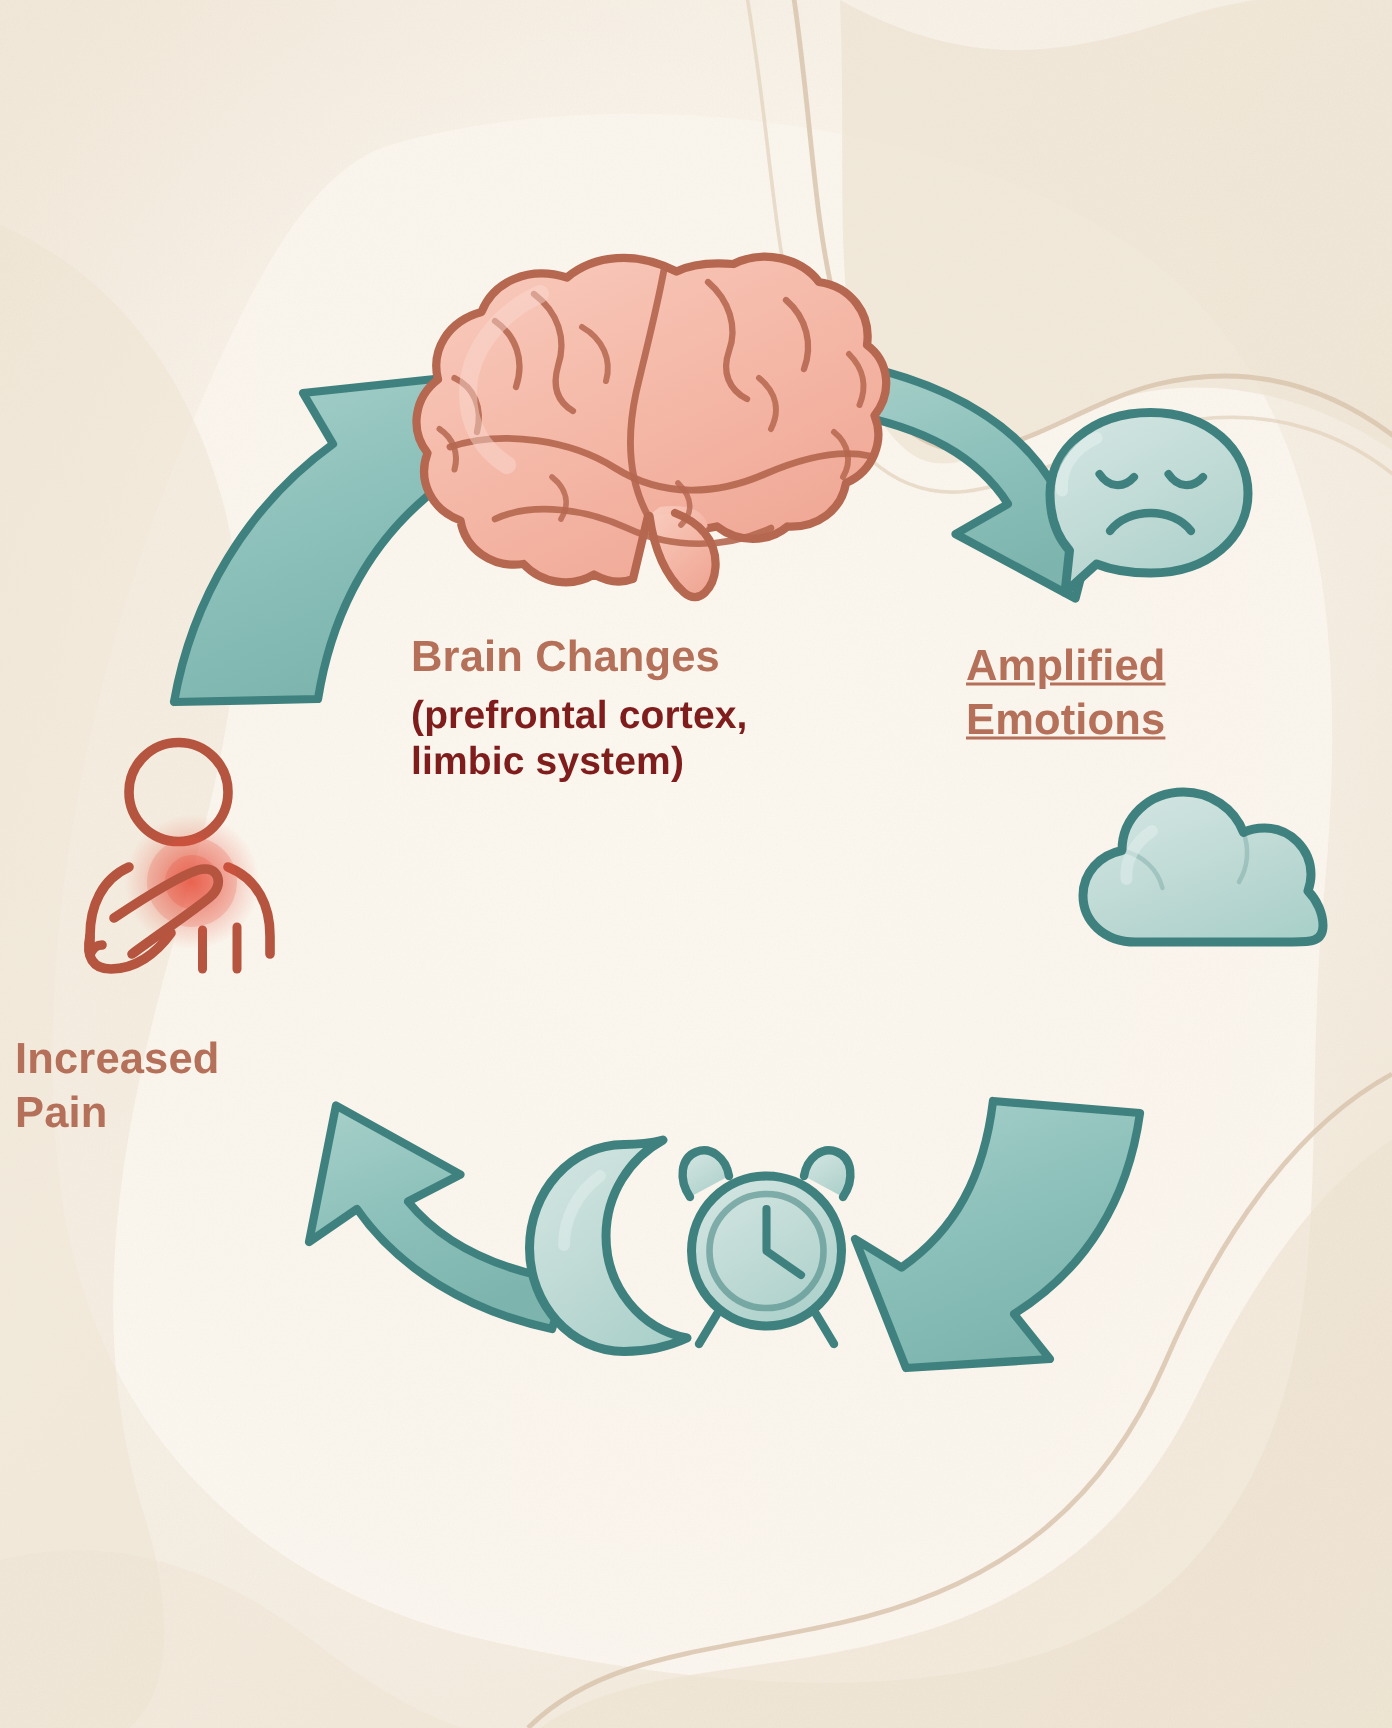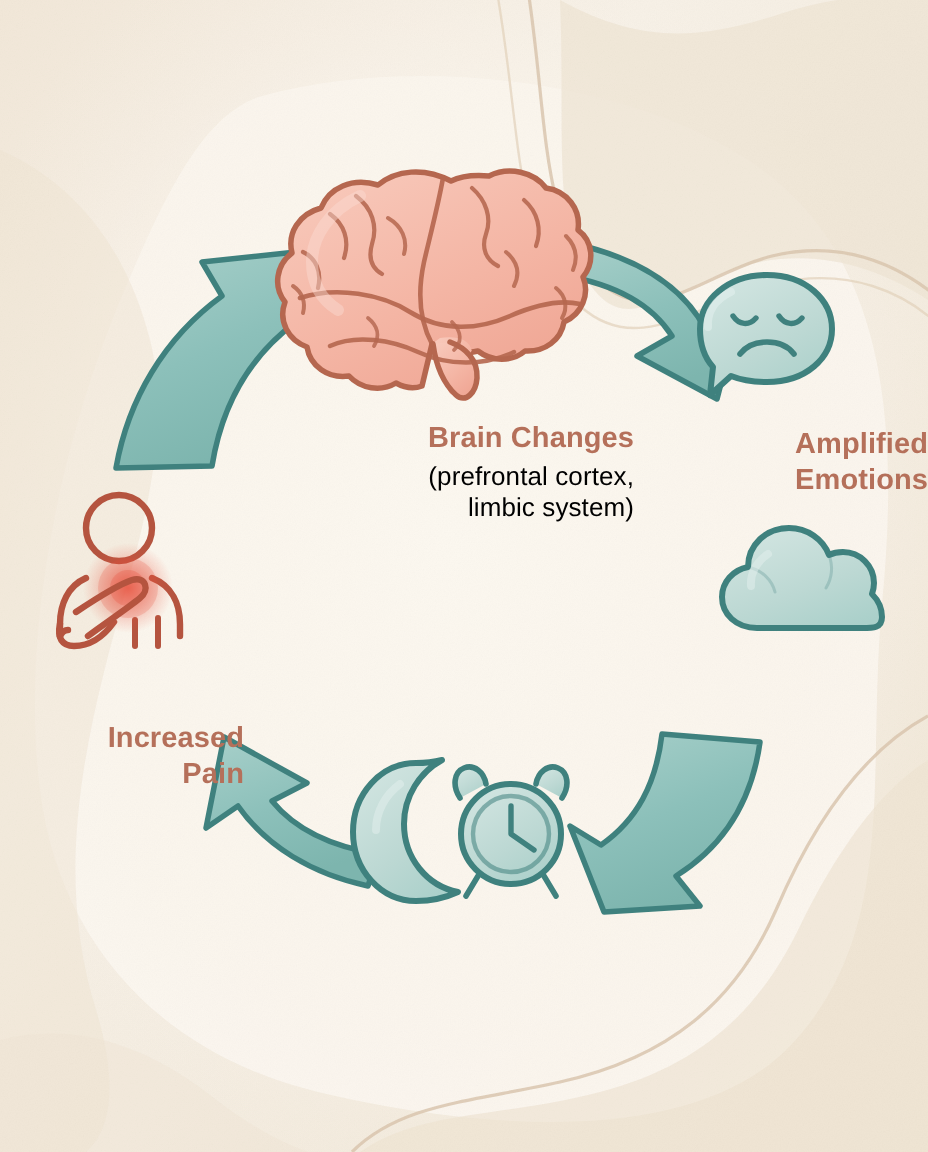--- a/index.html
+++ b/index.html
@@ -7,43 +7,43 @@
     width:928px;height:1152px;overflow:hidden;
     font-family:"Liberation Sans", sans-serif;
     background:#F6EFE4;
   }
   #stage{position:relative;width:928px;height:1152px;overflow:hidden;background:#F6EFE4;}
   #bg{position:absolute;inset:0;width:928px;height:1152px;}
   #cycle{position:absolute;inset:0;width:928px;height:1152px;}
 
   .node-label{
     position:absolute;
-    text-align:right;
+    text-align:left;
     color:#B5705A;
     font-weight:700;
     line-height:1.22;
     letter-spacing:.1px;
     white-space:pre-line;
     text-rendering:geometricPrecision;
   }
   .node-sub{
     display:block;
-    font-weight:400;
-    color:#000000;
+    font-weight:700;
+    color:#7f1d1d;
     white-space:pre-line;
   }
 
   
   #lbl-brain{left:274px;top:386px;width:360px;font-size:29px;}
   #lbl-brain .node-sub{font-size:26px;margin-top:4px;}
 
-  #lbl-emotions{left:644px;top:392px;width:284px;font-size:29px;}
+  #lbl-emotions{left:644px;top:392px;width:284px;font-size:29px;text-decoration:underline;}
   #lbl-central{left:684px;top:646px;width:244px;font-size:29px;}
   #lbl-sleep{left:336px;top:888px;width:268px;font-size:29px;}
-  #lbl-pain{left:10px;top:686px;width:234px;font-size:29px;}
+  #lbl-pain{left:10px;top:654px;width:234px;font-size:29px;}
 </style>
 </head>
 <body>
 
 <div id="stage">
 
   <svg id="bg" viewBox="0 0 928 1152">
     <defs>
       <linearGradient id="bgGrad" x1="0" y1="0" x2="1" y2="1">
         <stop offset="0%" stop-color="#F2E7D8"></stop>

